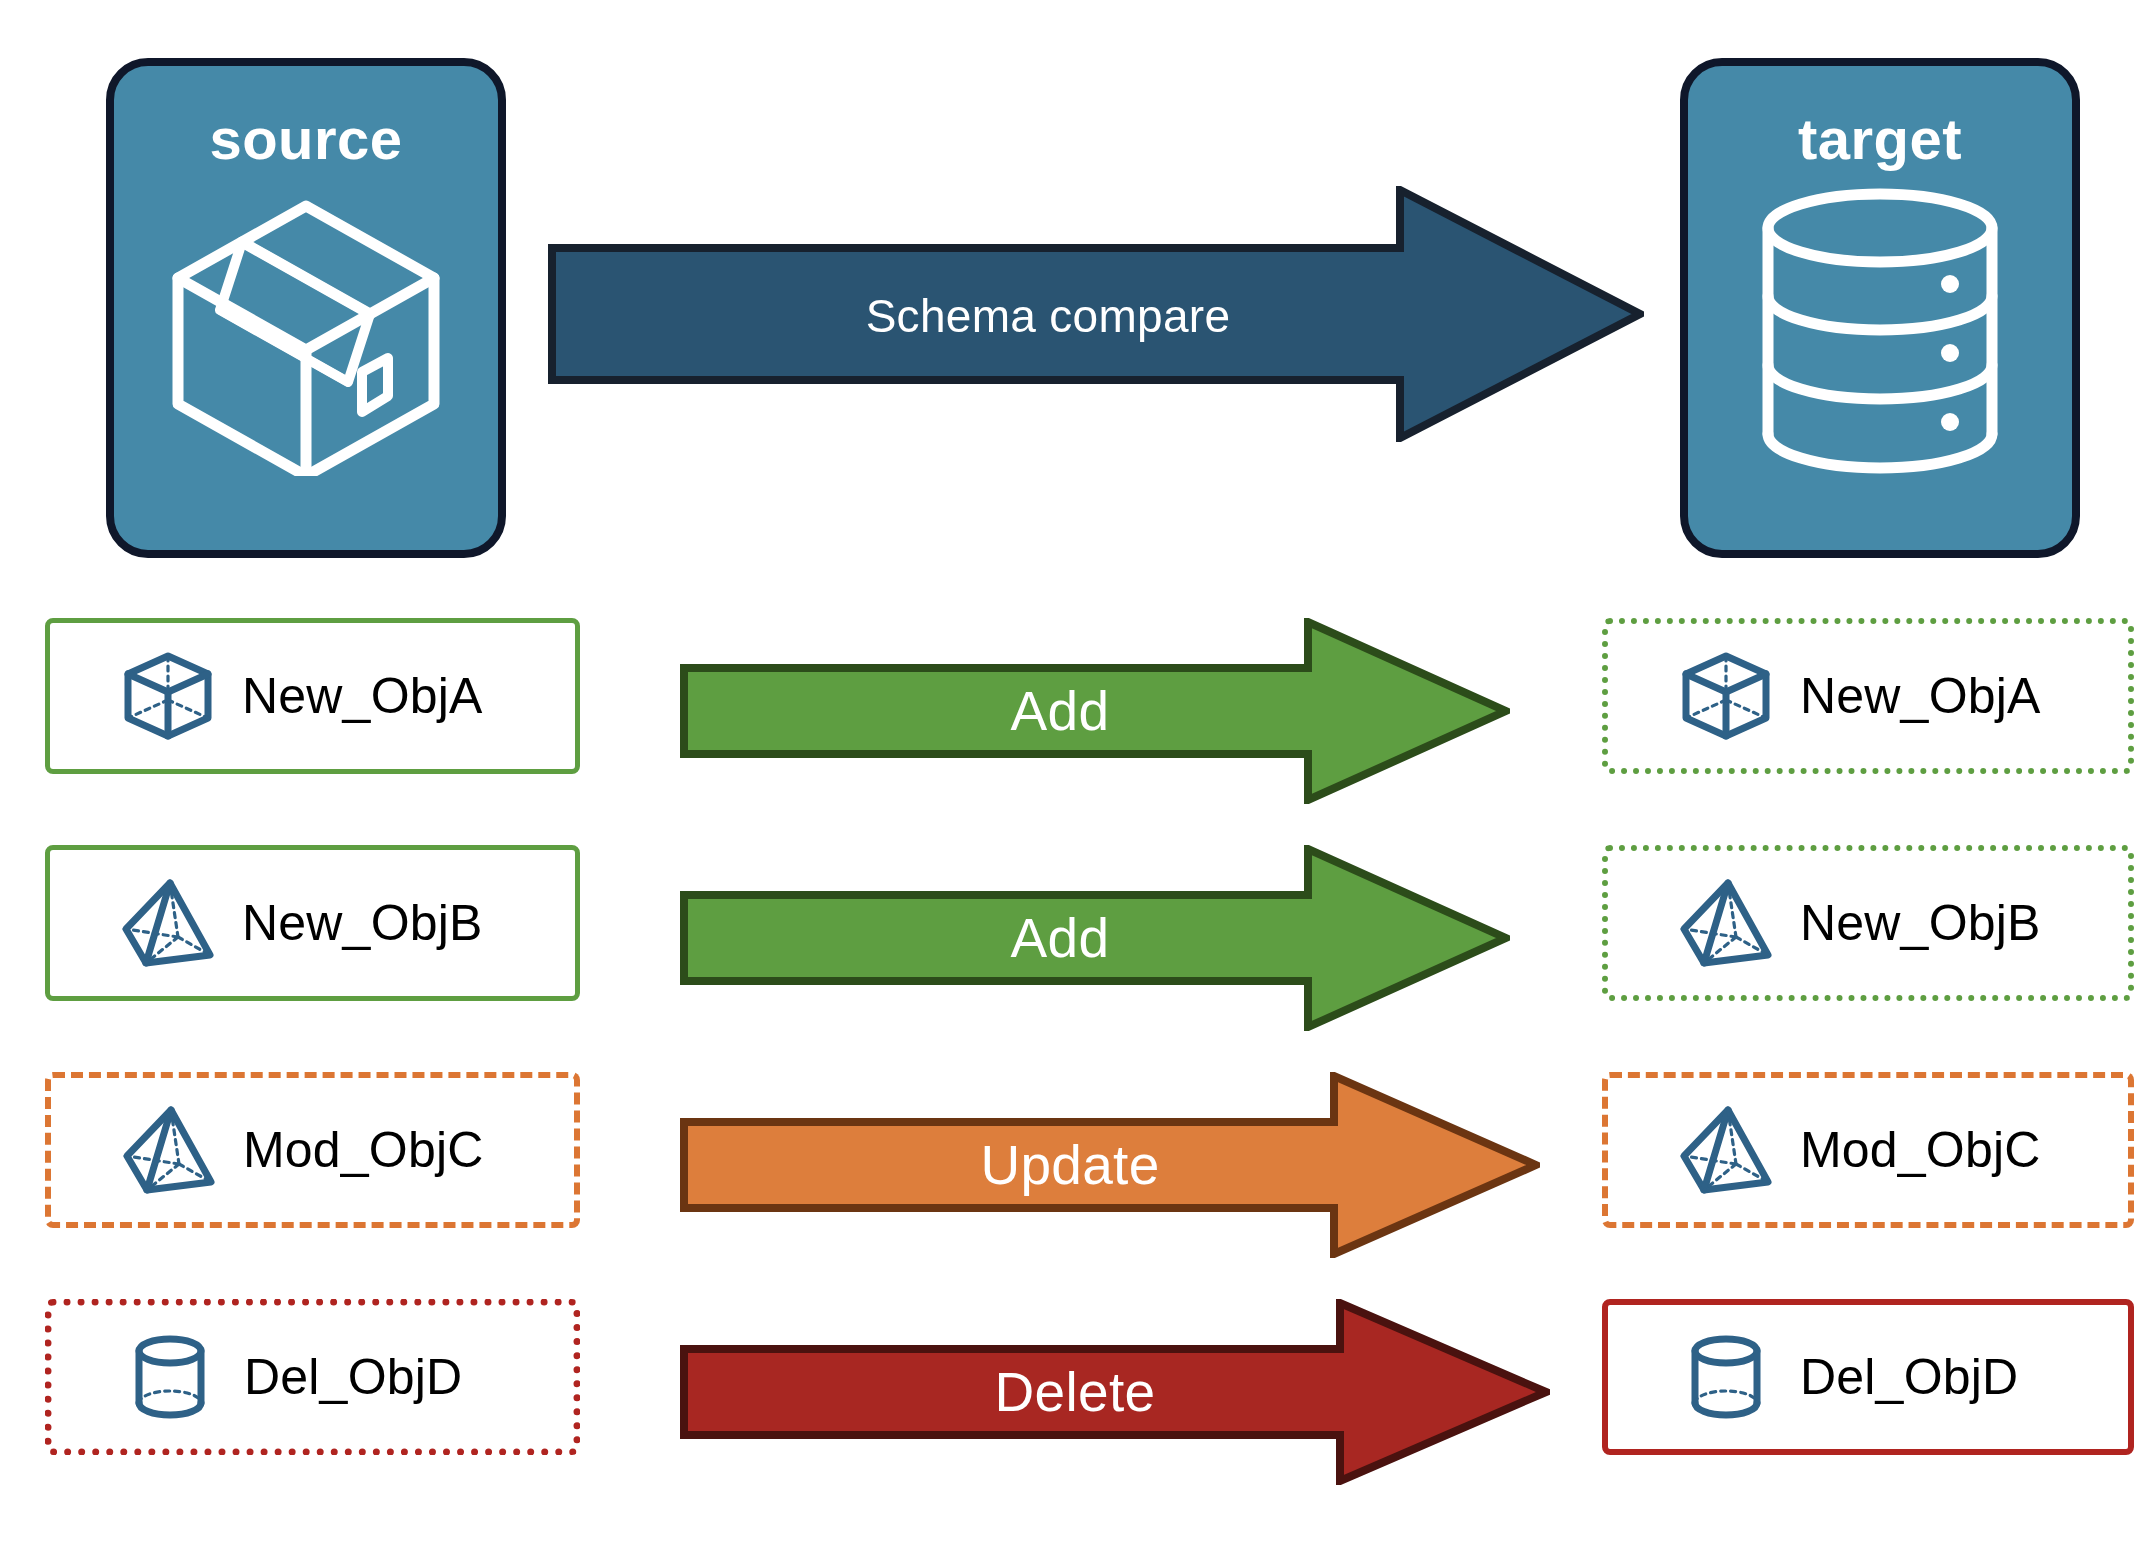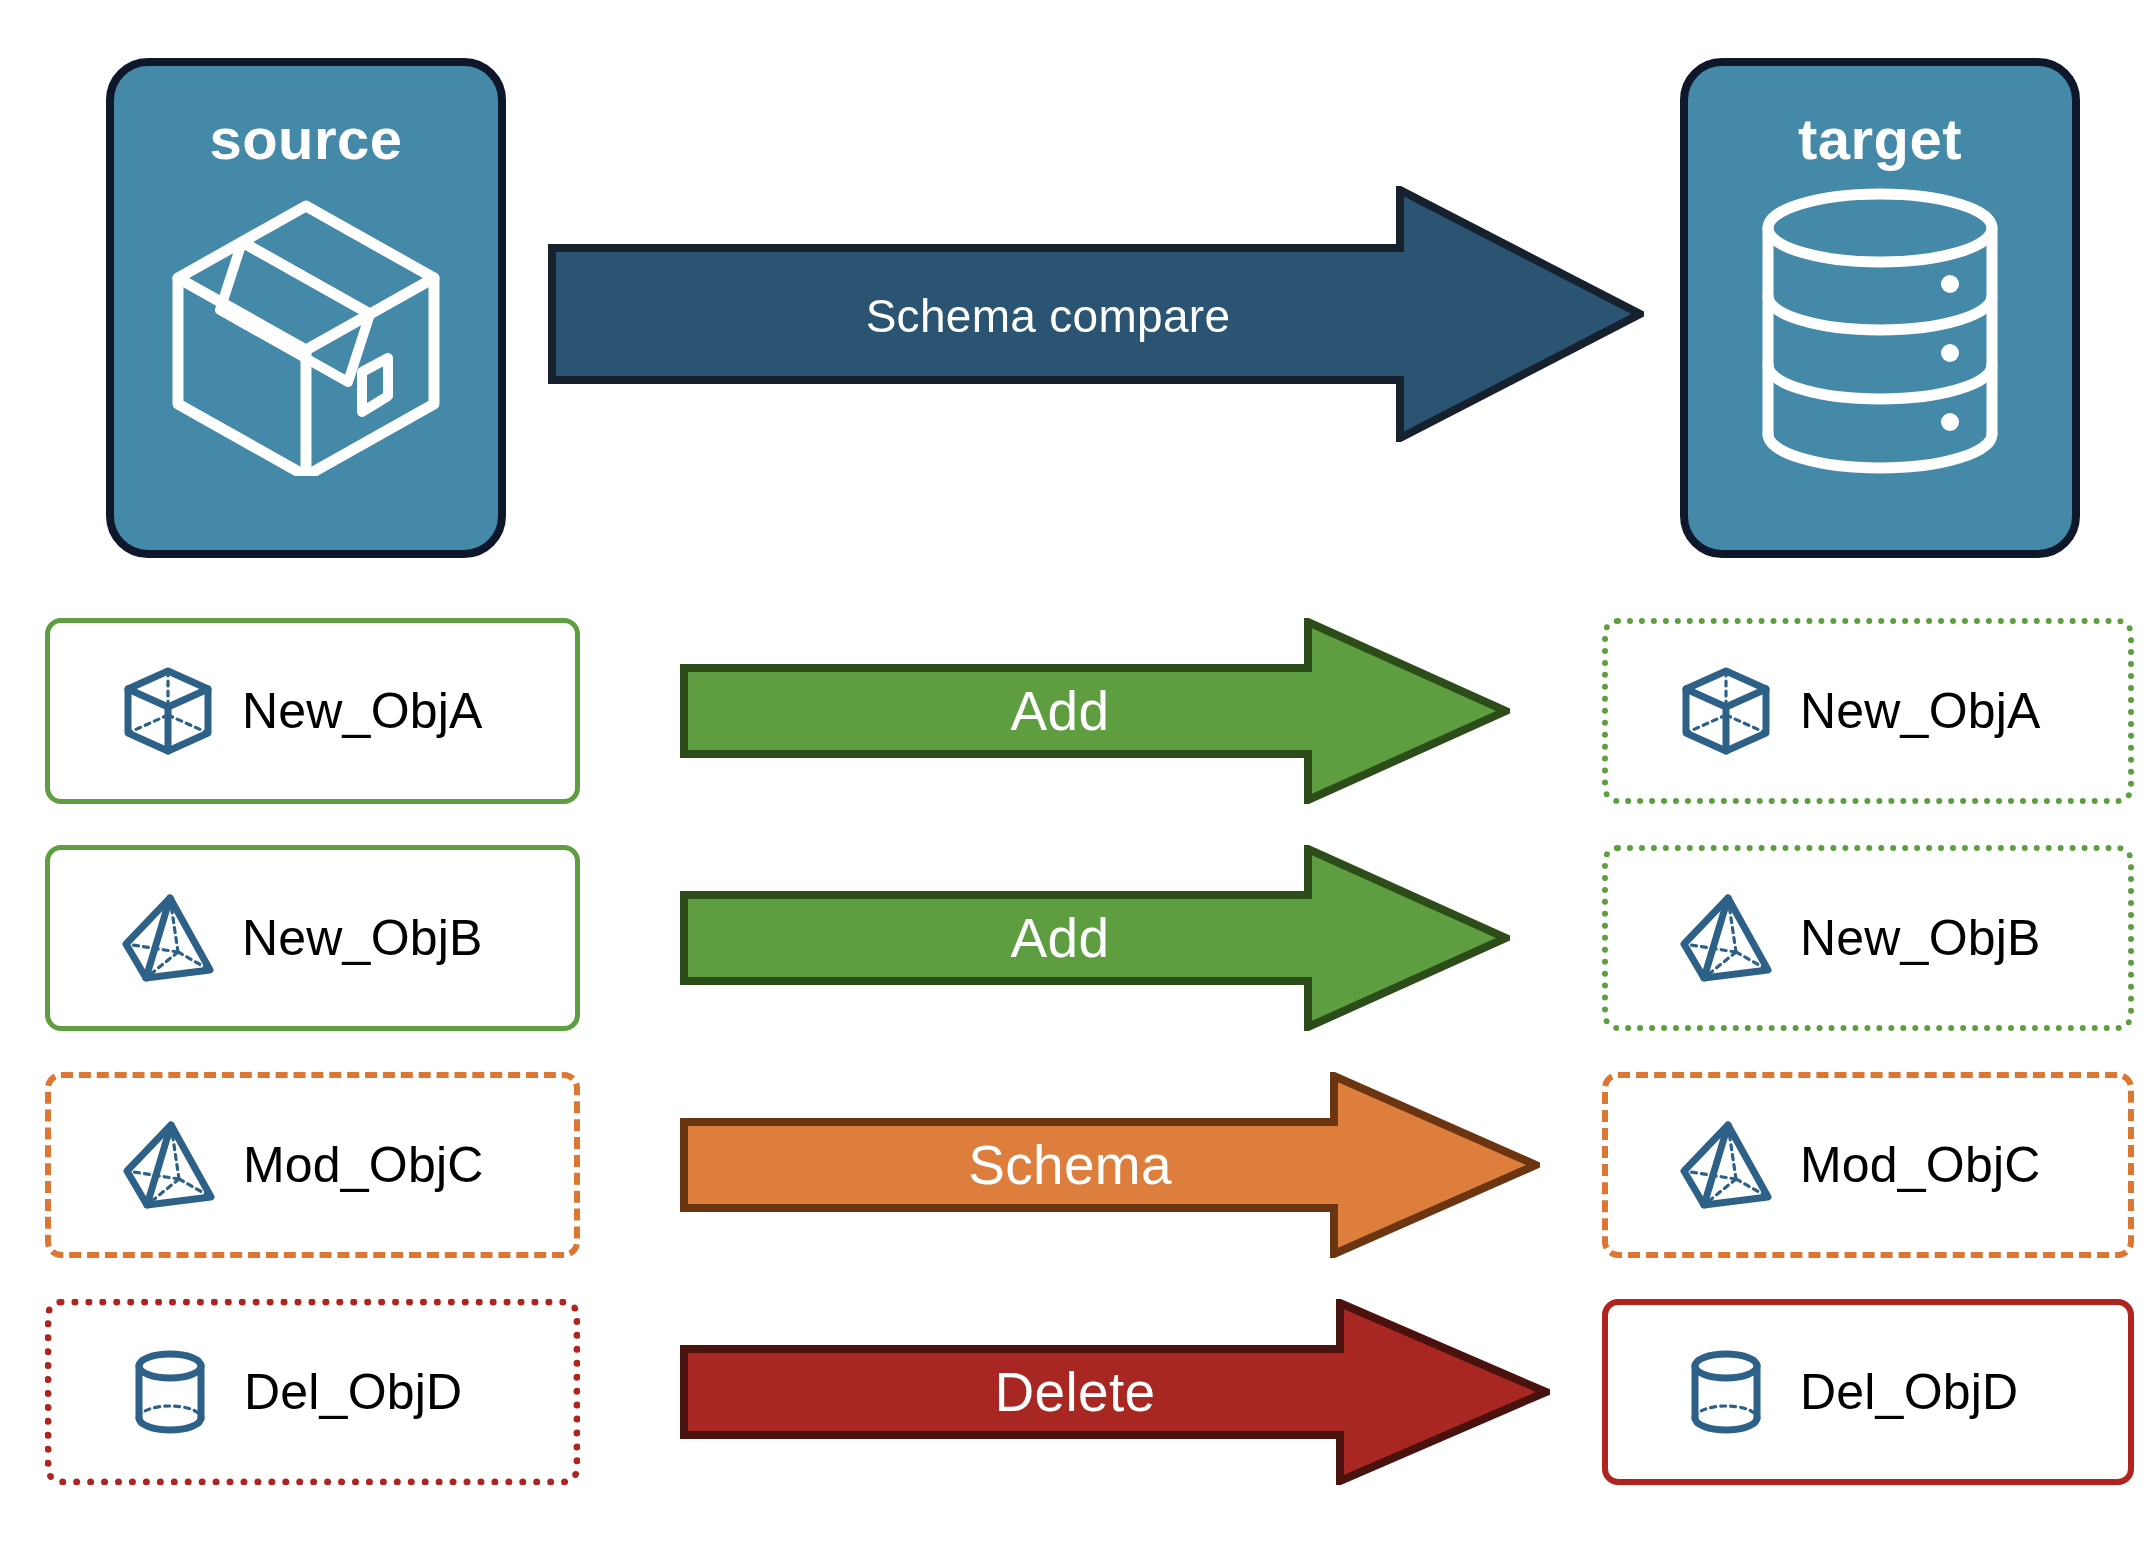--- a/index.html
+++ b/index.html
@@ -72,23 +72,23 @@
     width: 2150px;
   }
   #row-0 { top: 618px; }
   #row-1 { top: 845px; }
   #row-2 { top: 1072px; }
   #row-3 { top: 1299px; }
 
   .obj-card {
     position: absolute;
     box-sizing: border-box;
-    height: 186px;
+    height: 156px;
     background: #ffffff;
-    border-radius: 16px;
+    border-radius: 8px;
     display: flex;
     align-items: center;
     padding-left: 66px;
   }
   .obj-card.source { left: 45px;   width: 535px; }
   .obj-card.target { left: 1602px; width: 532px; }
 
   .obj-card .obj-icon {
     flex: 0 0 auto;
     width: 104px;
@@ -296,21 +296,21 @@
       </svg>
     </span>
     <span class="obj-label">Mod_ObjC</span>
   </div>
 
   <div class="action-arrow" id="arrow-2">
     <svg width="860" height="186" viewBox="0 0 860 186" aria-hidden="true">
       <polygon points="4,50 654,50 654,4 856,93 654,182 654,136 4,136" fill="#DD7E3C" stroke="#6B3512" stroke-width="8" stroke-linejoin="miter"></polygon>
     </svg>
   </div>
-  <div class="action-label" id="label-2">Schema</div>
+  <div class="action-label" id="label-2">Update</div>
 
   <div class="obj-card target bd-dashed-orange">
     <span class="obj-icon">
       <svg width="96" height="96" viewBox="0 0 96 96" aria-hidden="true">
         <g fill="none" stroke="#2E6187" stroke-width="7" stroke-linejoin="round" stroke-linecap="round">
           <path d="M50 8 L90 80 L26 88 L6 54 Z"></path>
           <path d="M50 8 L26 88"></path>
         </g>
         <g fill="none" stroke="#2E6187" stroke-width="3.2" stroke-dasharray="5 5" stroke-linecap="round">
           <path d="M50 8 L58 62"></path>

